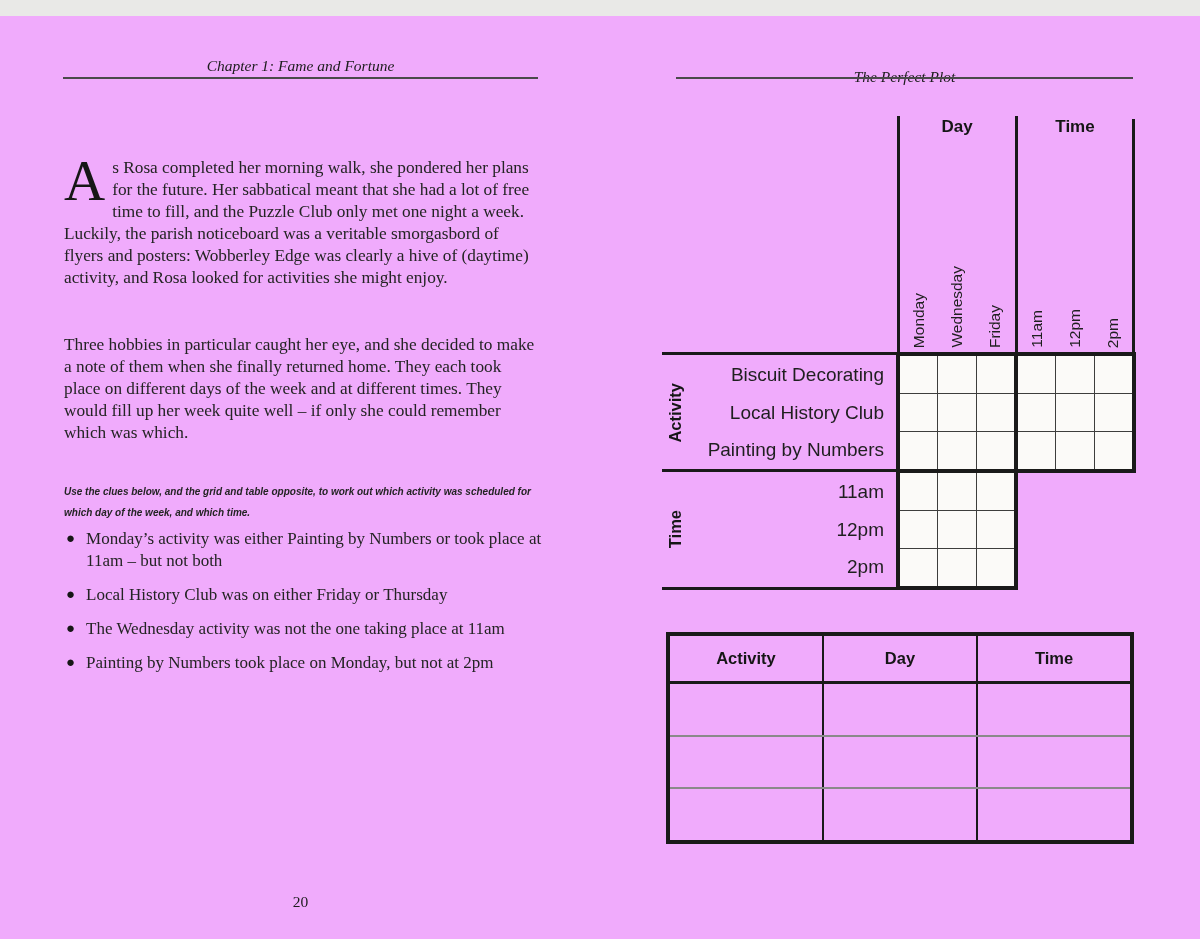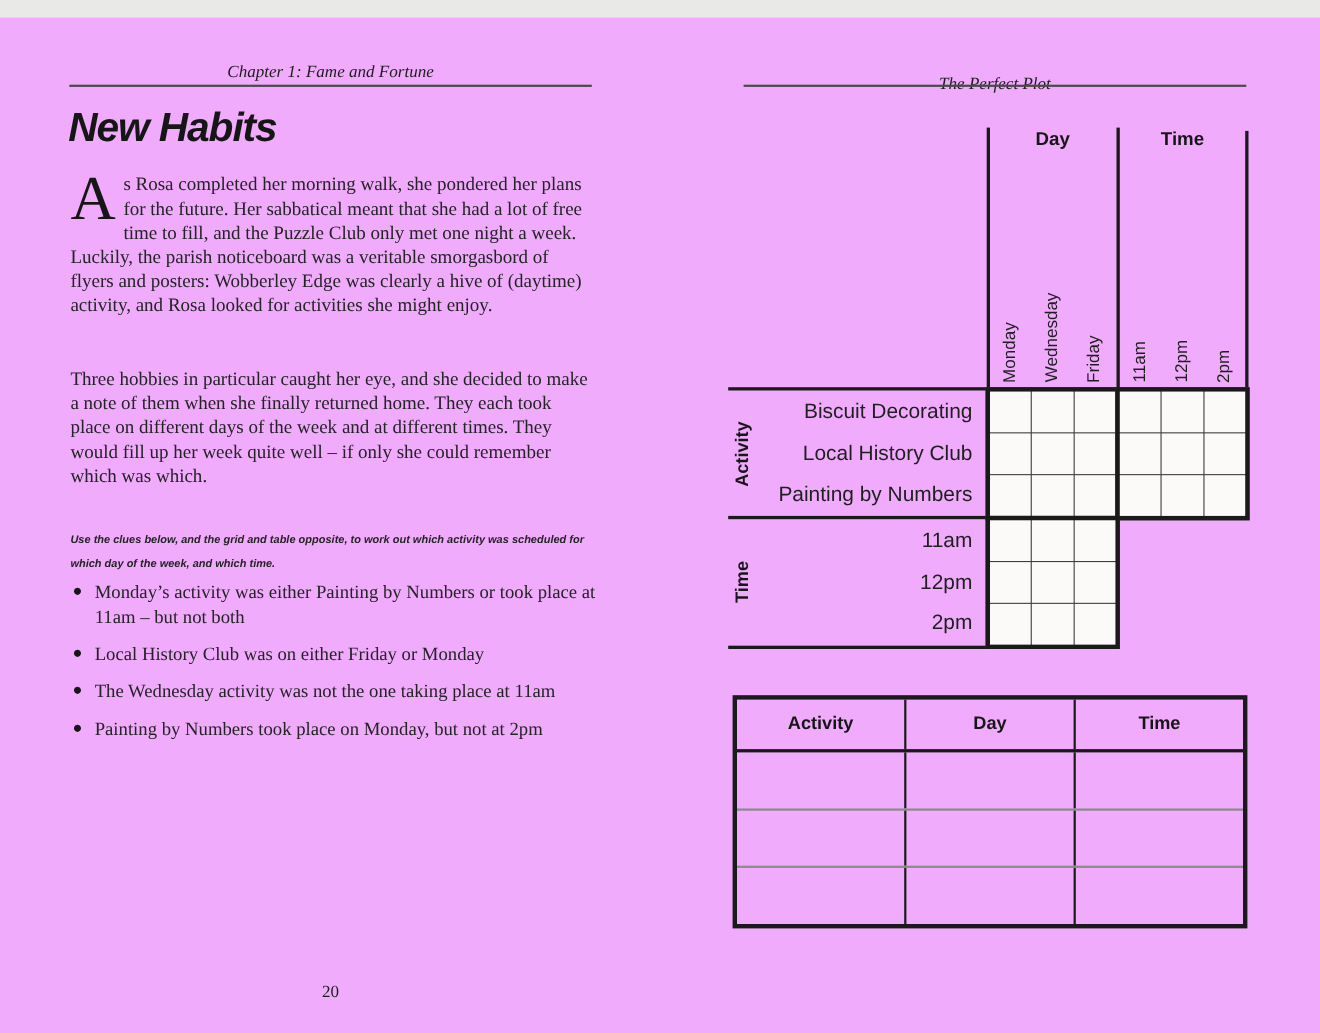--- a/index.html
+++ b/index.html
@@ -99,36 +99,35 @@
   .ahead div + div, .acell + .acell { border-left:2px solid #1a1a1a; }
 </style>
 </head>
 <body>
 
 <div class="sheet">
 
   <div class="running-head" style="left:63px; top:41px; width:475px;">Chapter 1: Fame and Fortune</div>
   <div class="rule" style="left:63px; top:61px; width:475px;"></div>
 
-  <h1 class="lp-title">New Habits</h1>
 
   <p class="body-para" style="top:141px;"><span class="dropcap">A</span><span>s Rosa completed her morning walk, she pondered her plans for the future. Her sabbatical meant that she had a lot of free time to fill, and the Puzzle Club only met one night a week. Luckily, the parish noticeboard was a veritable smorgasbord of flyers and posters: Wobberley Edge was clearly a hive of (daytime) activity, and Rosa looked for activities she might enjoy.</span></p>
 
   <p class="body-para" style="top:318px;">Three hobbies in particular caught her eye, and she decided to make a note of them when she finally returned home. They each took place on different days of the week and at different times. They would fill up her week quite well – if only she could remember which was which.</p>
 
   <p class="instruction">Use the clues below, and the grid and table opposite, to work out which activity was scheduled for which day of the week, and which time.</p>
 
   <ul class="clues">
     <li>
       <span class="dot">●</span>
       <span>Monday’s activity was either Painting by Numbers or took place at 11am – but not both</span>
       </li>
     <li>
       <span class="dot">●</span>
-      <span>Local History Club was on either Friday or Monday</span>
+      <span>Local History Club was on either Friday or Thursday</span>
       </li>
     <li>
       <span class="dot">●</span>
       <span>The Wednesday activity was not the one taking place at 11am</span>
       </li>
     <li>
       <span class="dot">●</span>
       <span>Painting by Numbers took place on Monday, but not at 2pm</span>
       </li>
   </ul>

